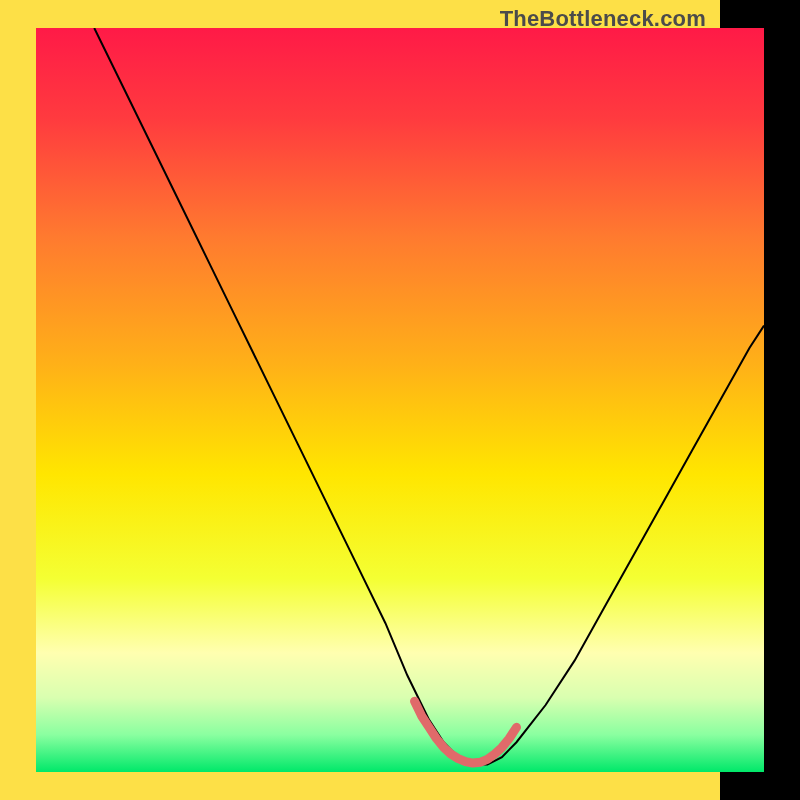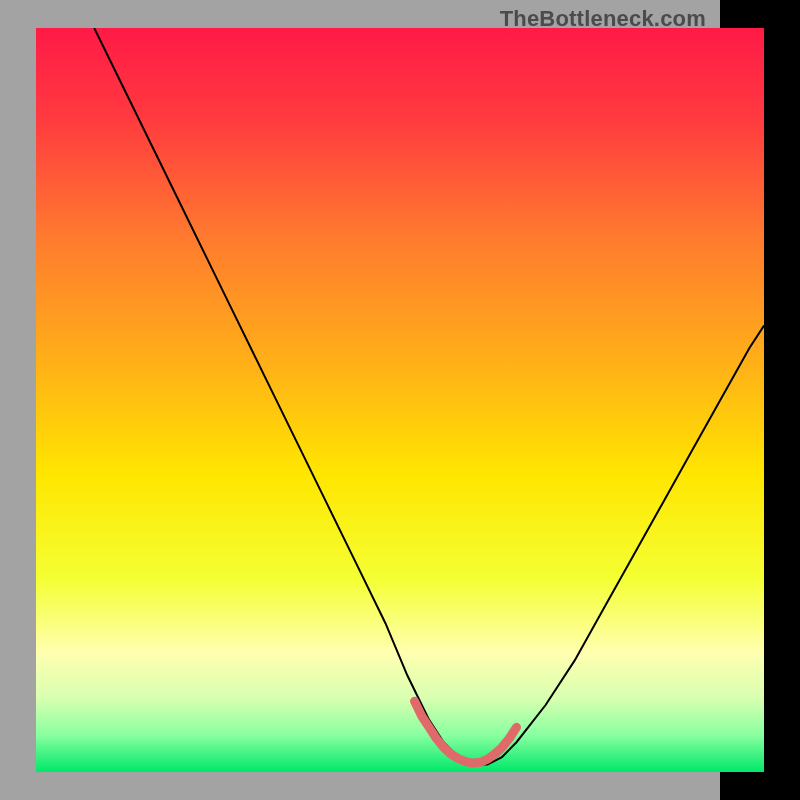--- a/index.html
+++ b/index.html
@@ -8,21 +8,21 @@
     width: 800px;
     height: 800px;
     background: #000;
     font-family: Arial, Helvetica, sans-serif;
     overflow: hidden;
   }
   .frame {
     position: relative;
     width: 720px;
     height: 800px;
-    background: #a3a3a3;
+    background: #fde047;
   }
   .watermark {
     position: absolute;
     top: 6px;
     right: 14px;
     color: #4b4b4b;
     font-size: 22px;
     font-weight: 600;
     letter-spacing: 0.2px;
     z-index: 10;

